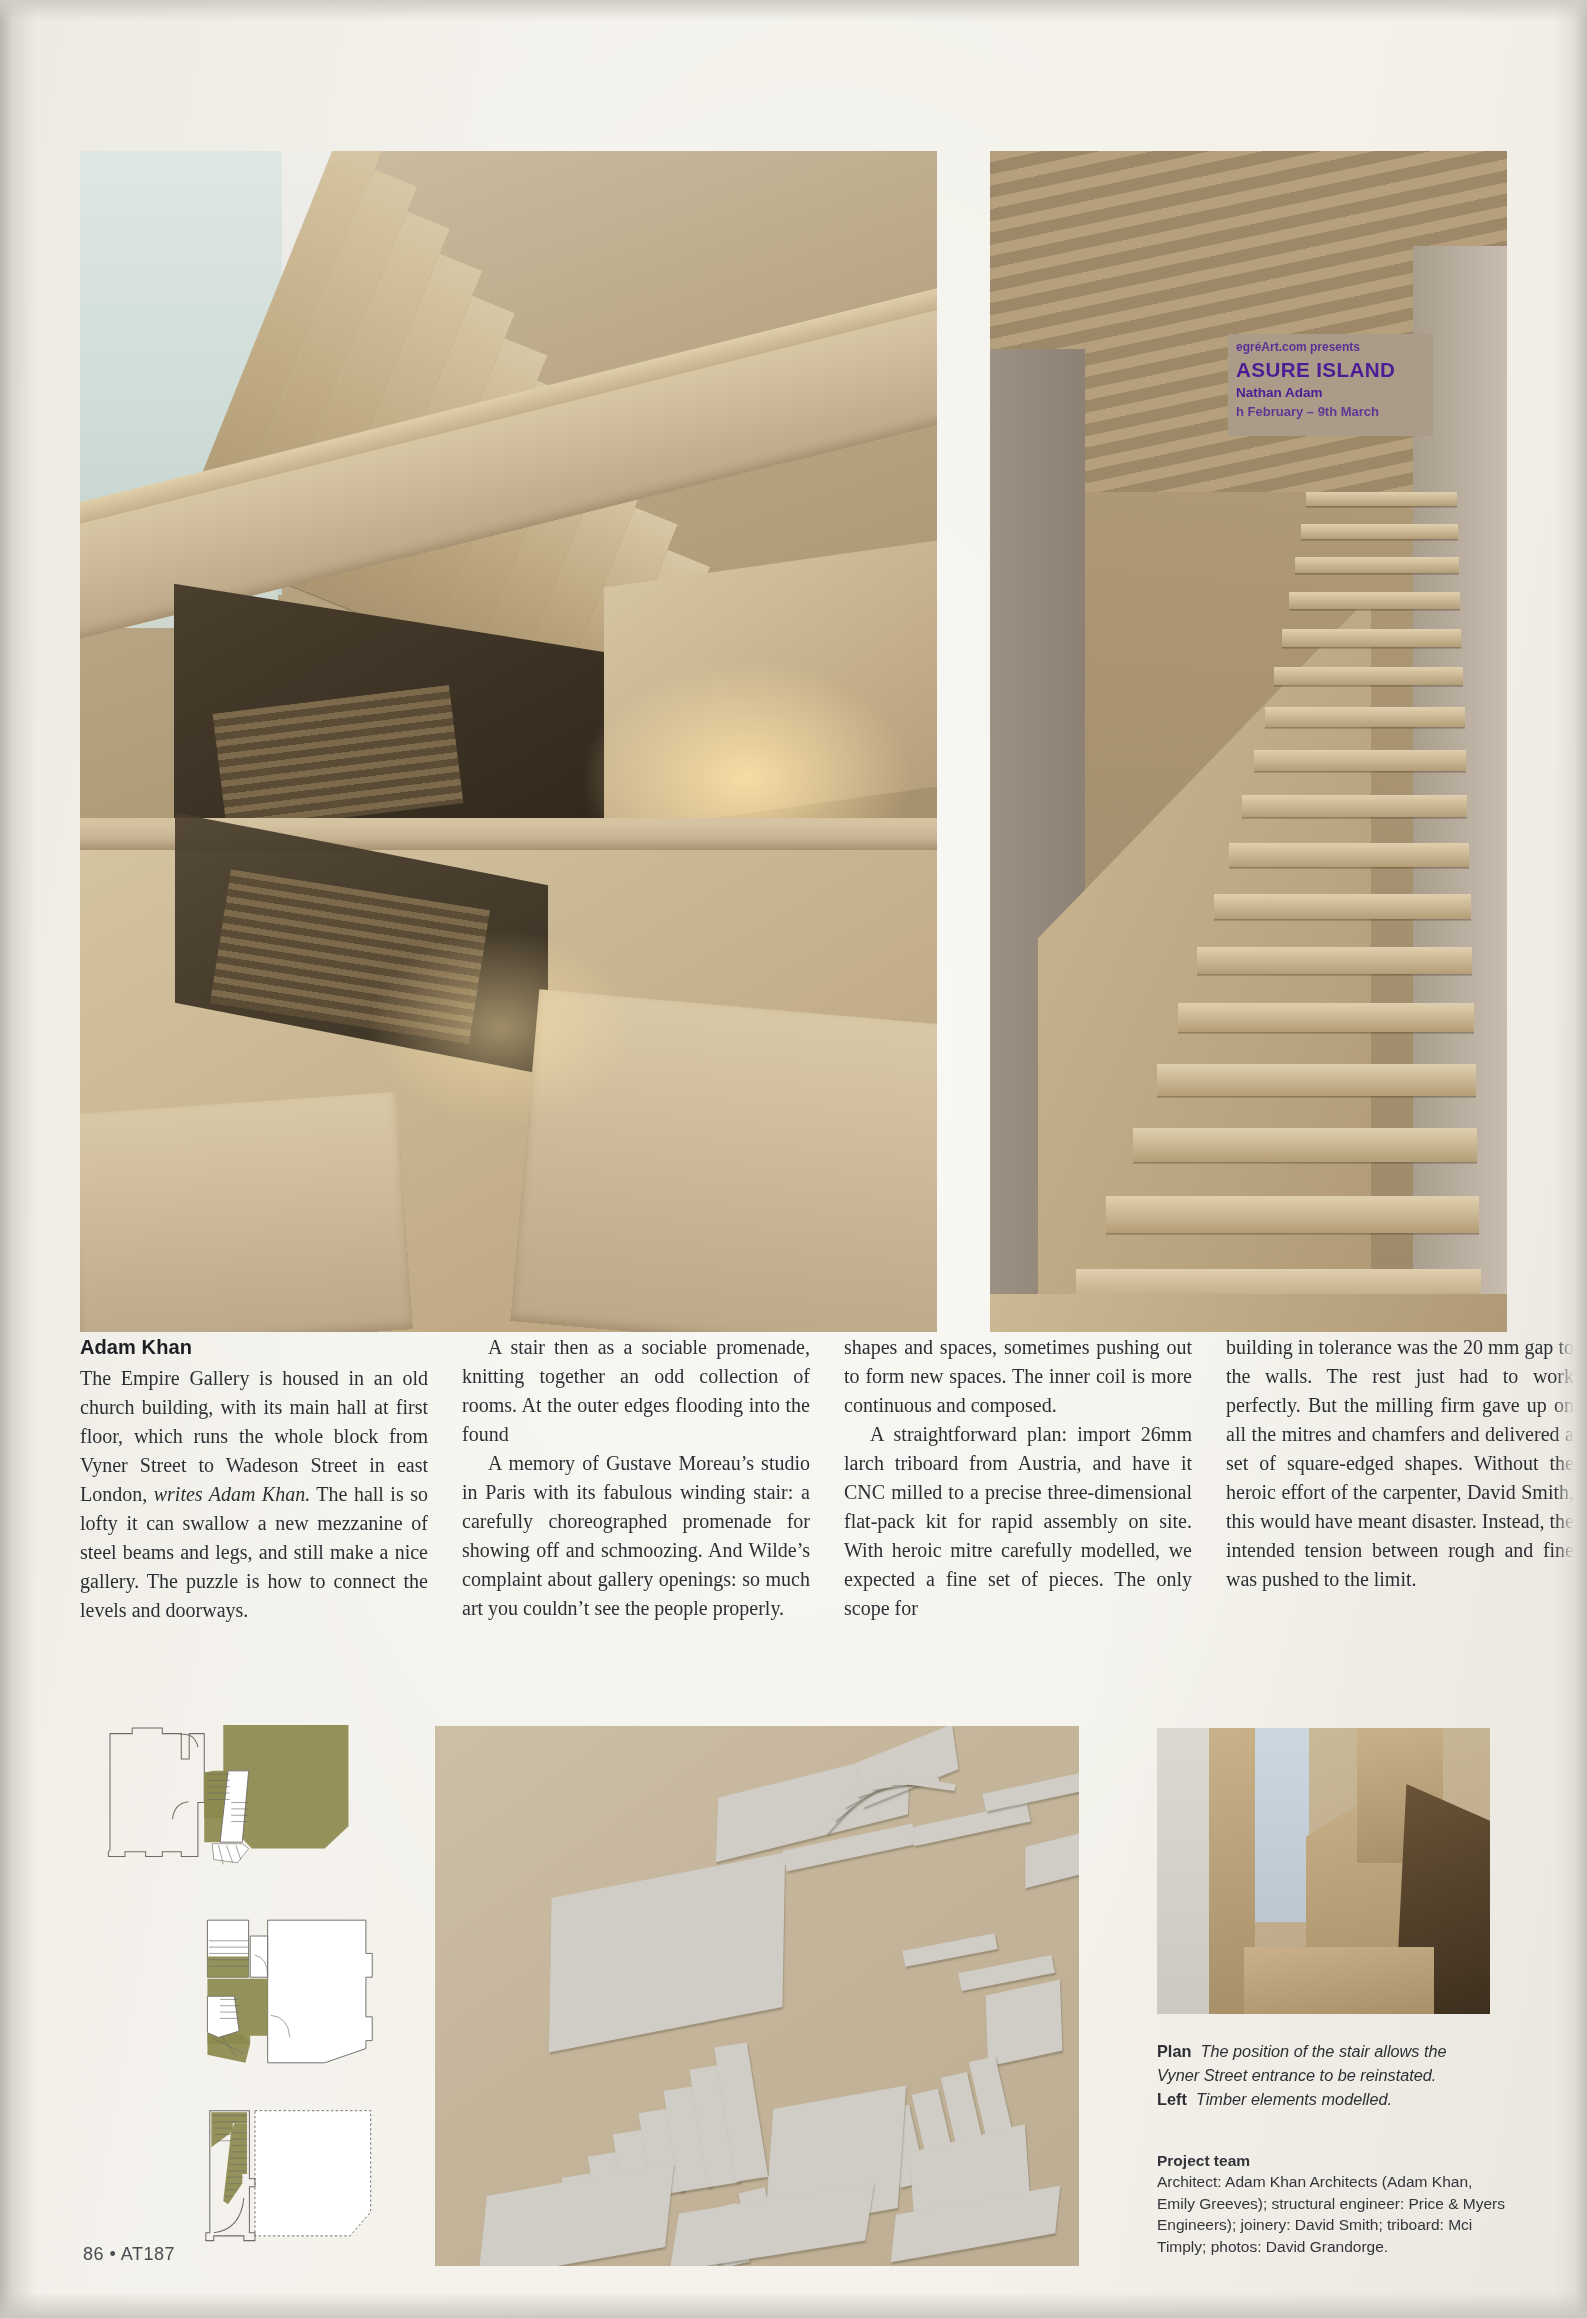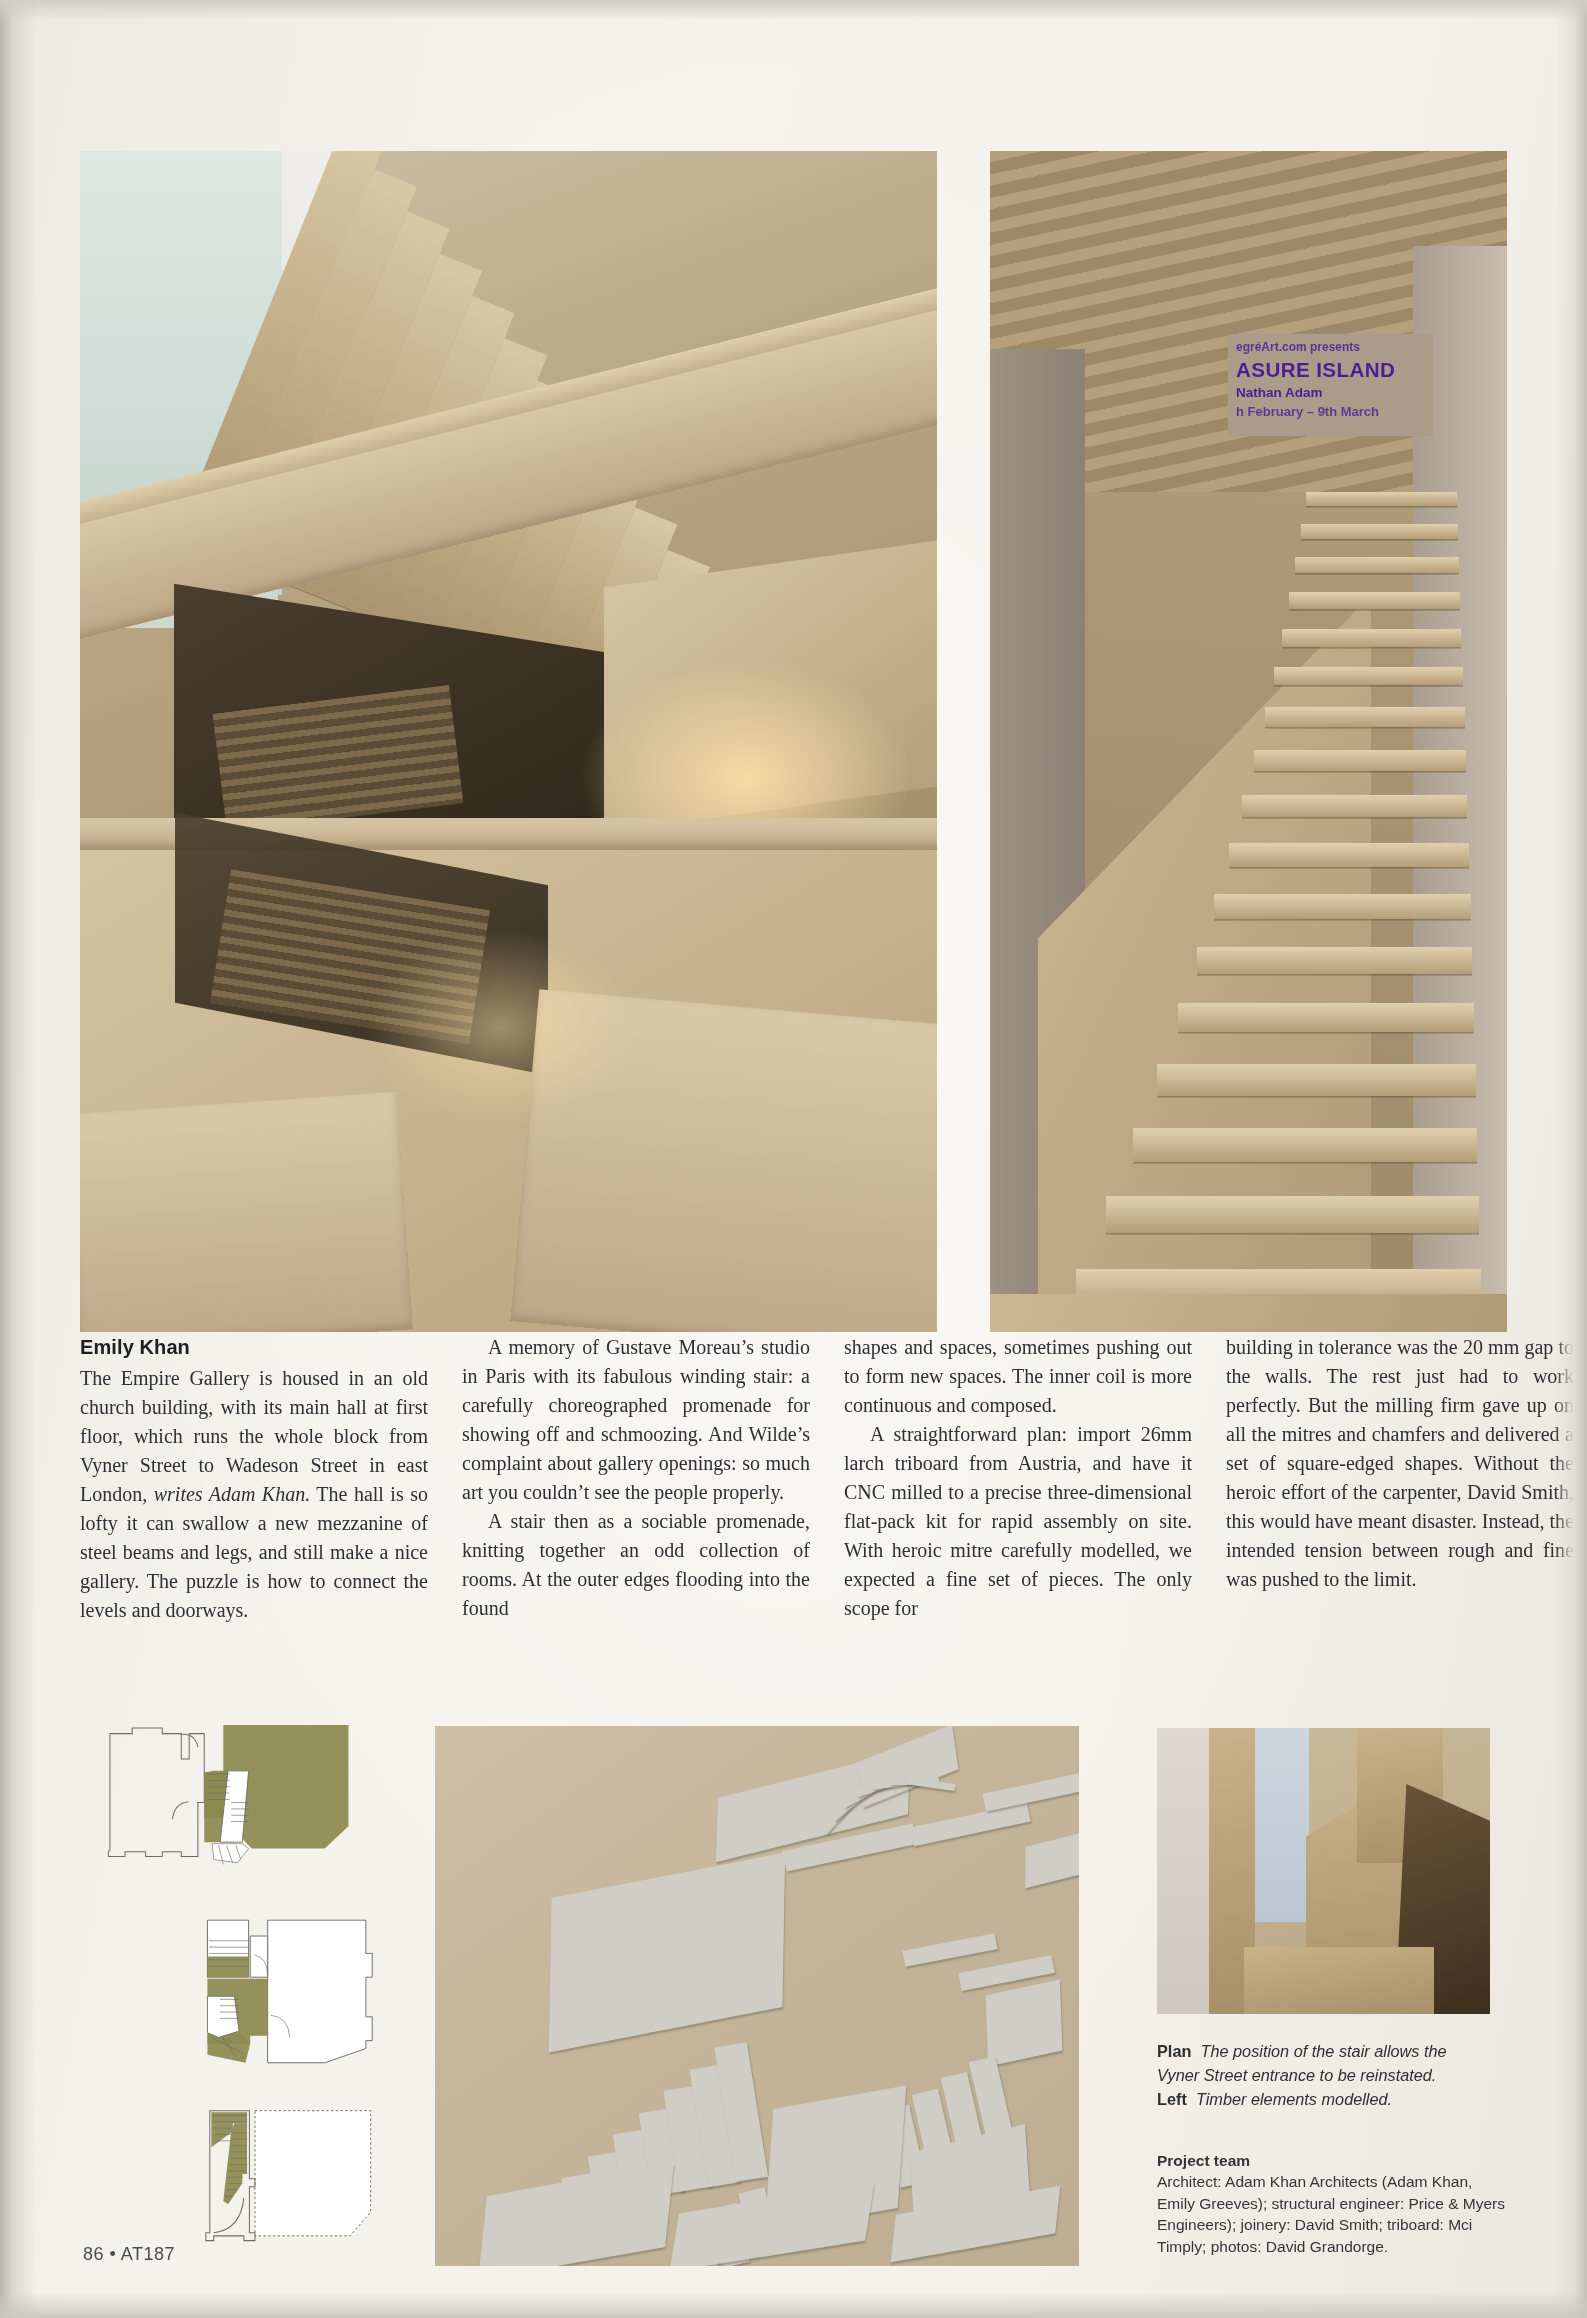--- a/index.html
+++ b/index.html
@@ -189,27 +189,27 @@
     <div class="tr-tread" style="left:167px;top:913px;width:319px;height:32px;"></div>
     <div class="tr-tread" style="left:143px;top:977px;width:344px;height:34px;"></div>
     <div class="tr-tread" style="left:116px;top:1045px;width:373px;height:37px;"></div>
     <div class="tr-tread" style="left:86px;top:1118px;width:405px;height:40px;"></div>
     <div class="tr-stringer" style="left:0;top:1143px;width:517px;height:40px;"></div>
   </div>
 
   <div class="body-text" style="left:80px;">
 
     <div class="col">
-      <div class="byline">Emily Khan</div>
+      <div class="byline">Adam Khan</div>
       <p class="first-col"><span>The Empire Gallery is housed in an old church building, with its main hall at first floor, which runs the whole block from Vyner Street to Wadeson Street in east London, </span><span class="it">writes Adam Khan.</span><span> The hall is so lofty it can swallow a new mezzanine of steel beams and legs, and still make a nice gallery. The puzzle is how to connect the levels and doorways.</span></p>
     </div>
 
     <div class="col">
+      <p>A stair then as a sociable promenade, knitting together an odd collection of rooms. At the outer edges flooding into the found</p>
       <p>A memory of Gustave Moreau’s studio in Paris with its fabulous winding stair: a carefully choreographed promenade for showing off and schmoozing. And Wilde’s complaint about gallery openings: so much art you couldn’t see the people properly.</p>
-      <p>A stair then as a sociable promenade, knitting together an odd collection of rooms. At the outer edges flooding into the found</p>
     </div>
 
     <div class="col">
       <p class="first">shapes and spaces, sometimes pushing out to form new spaces. The inner coil is more continuous and composed.</p>
       <p>A straightforward plan: import 26mm larch triboard from Austria, and have it CNC milled to a precise three-dimensional flat-pack kit for rapid assembly on site. With heroic mitre carefully modelled, we expected a fine set of pieces. The only scope for</p>
     </div>
 
     <div class="col">
       <p class="first">building in tolerance was the 20 mm gap to the walls. The rest just had to work perfectly. But the milling firm gave up on all the mitres and chamfers and delivered a set of square-edged shapes. Without the heroic effort of the carpenter, David Smith, this would have meant disaster. Instead, the intended tension between rough and fine was pushed to the limit.</p>
     </div>

